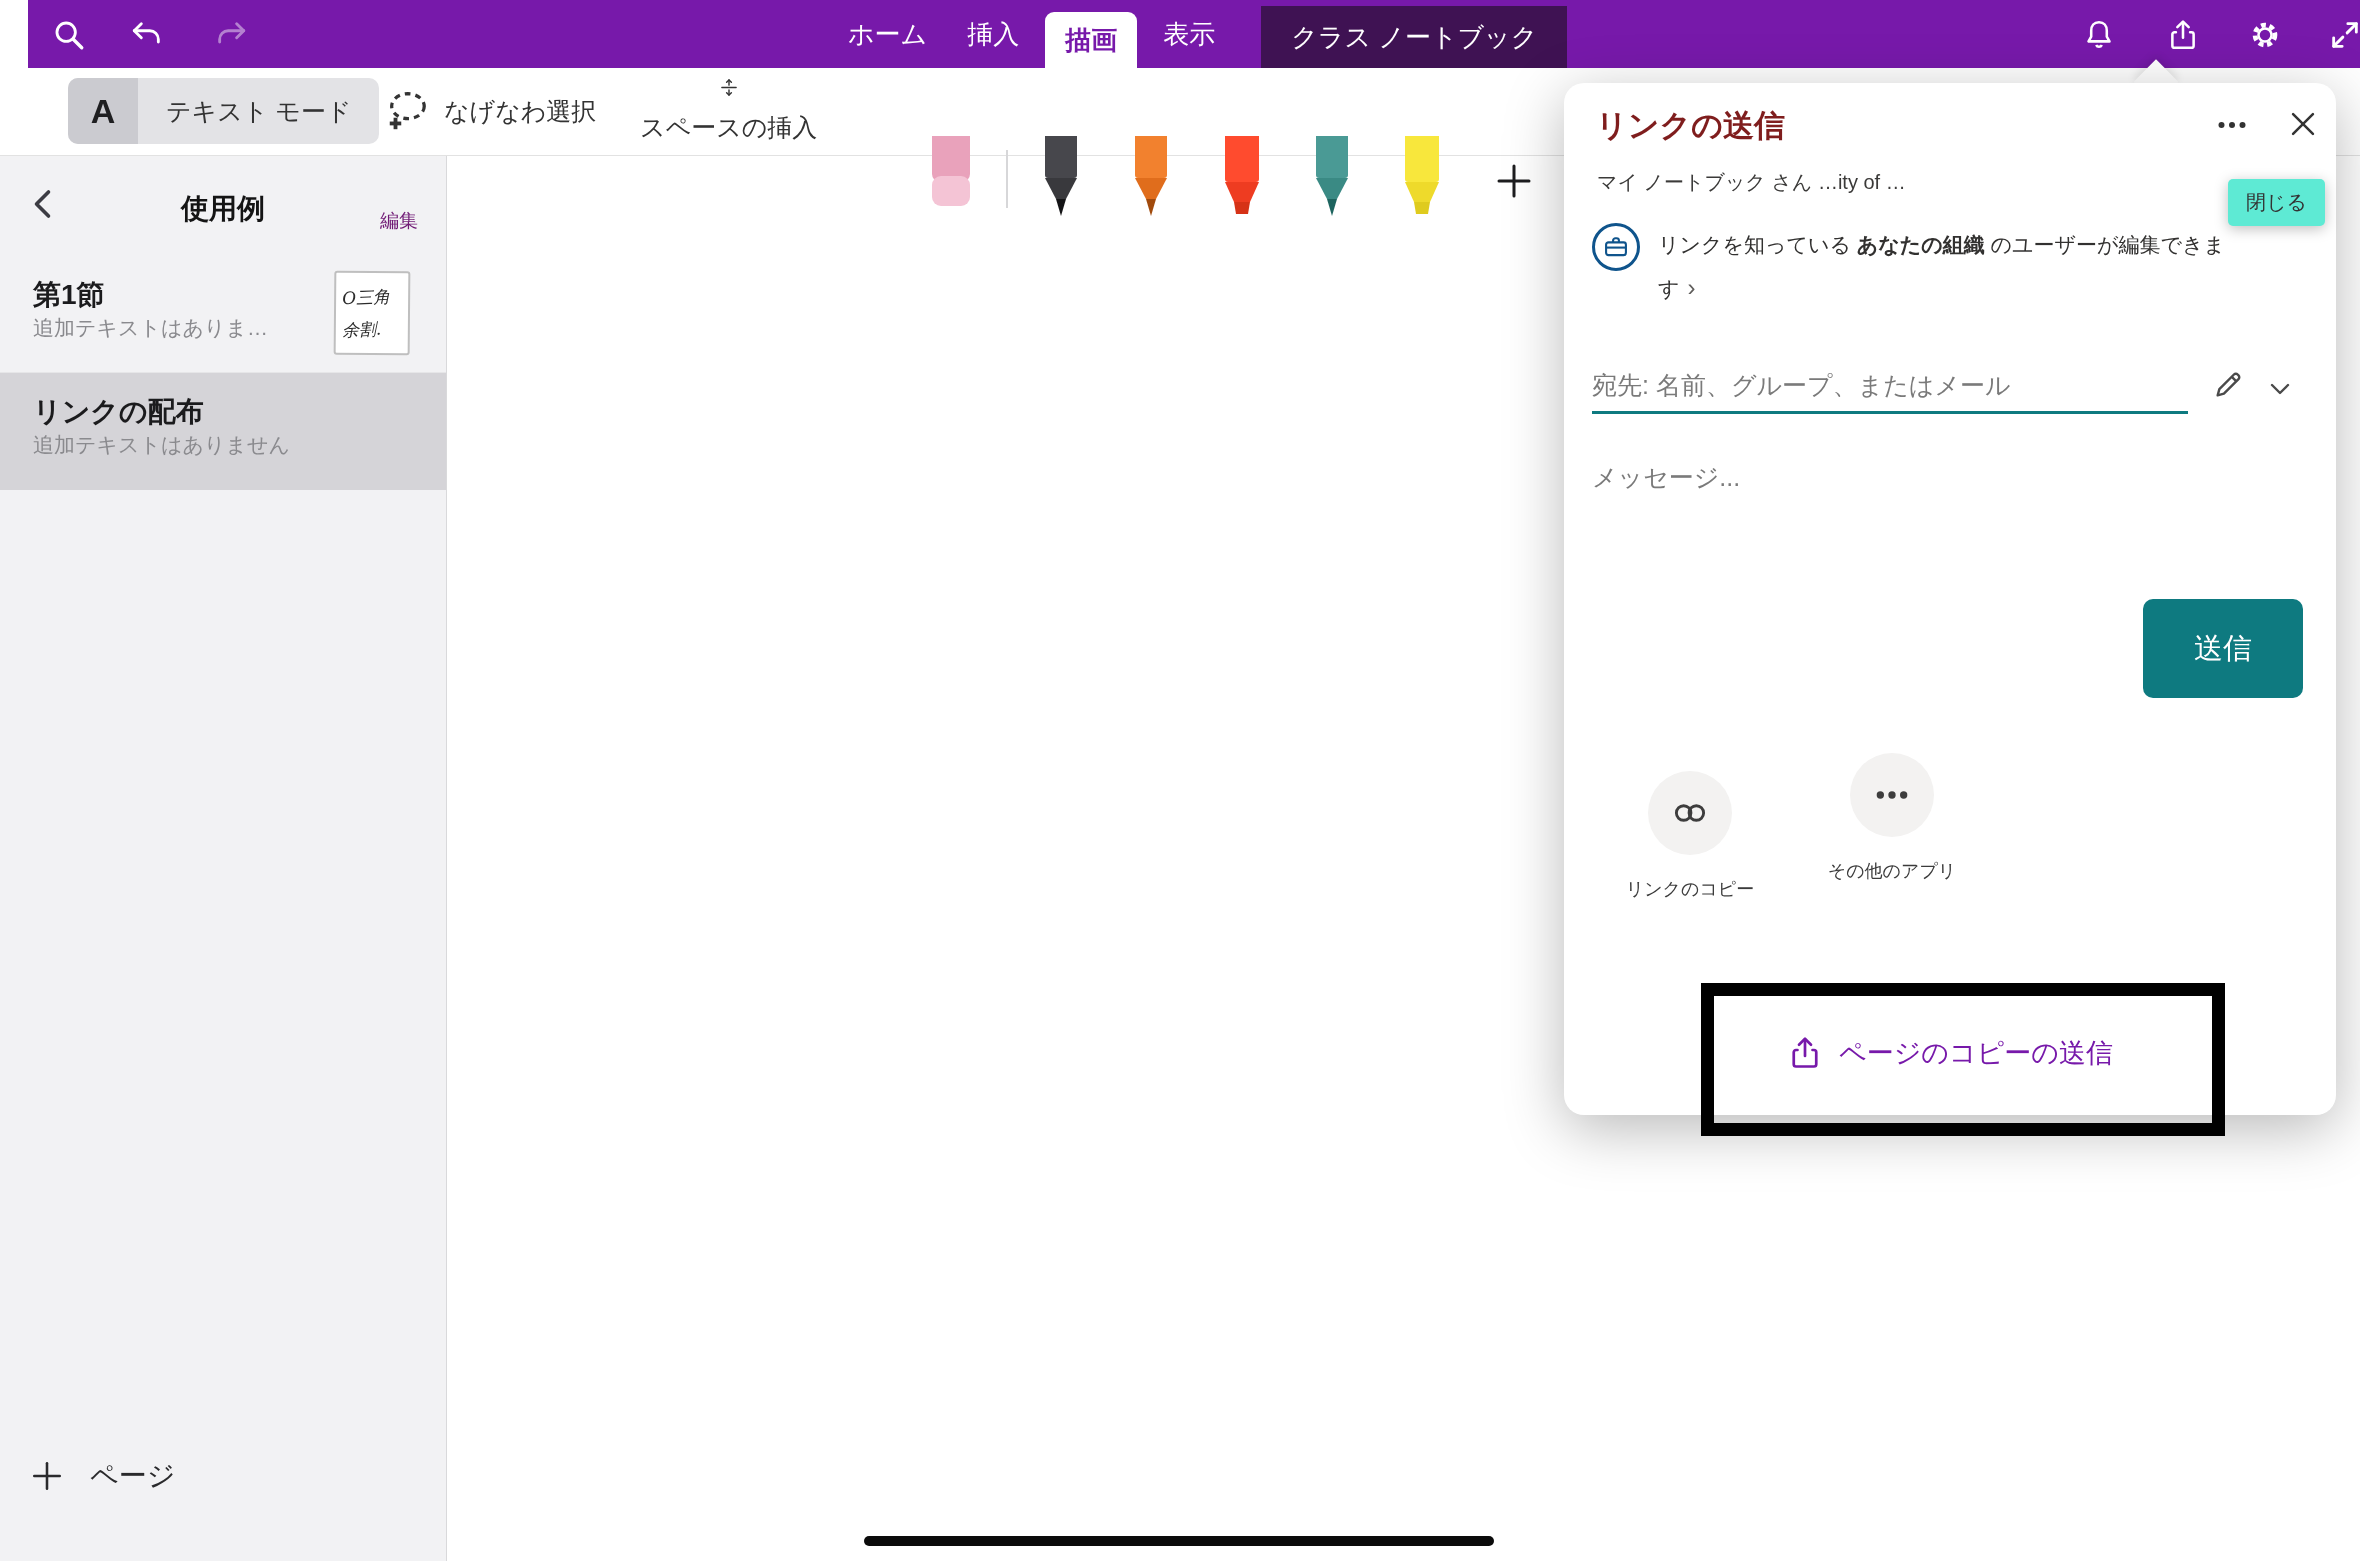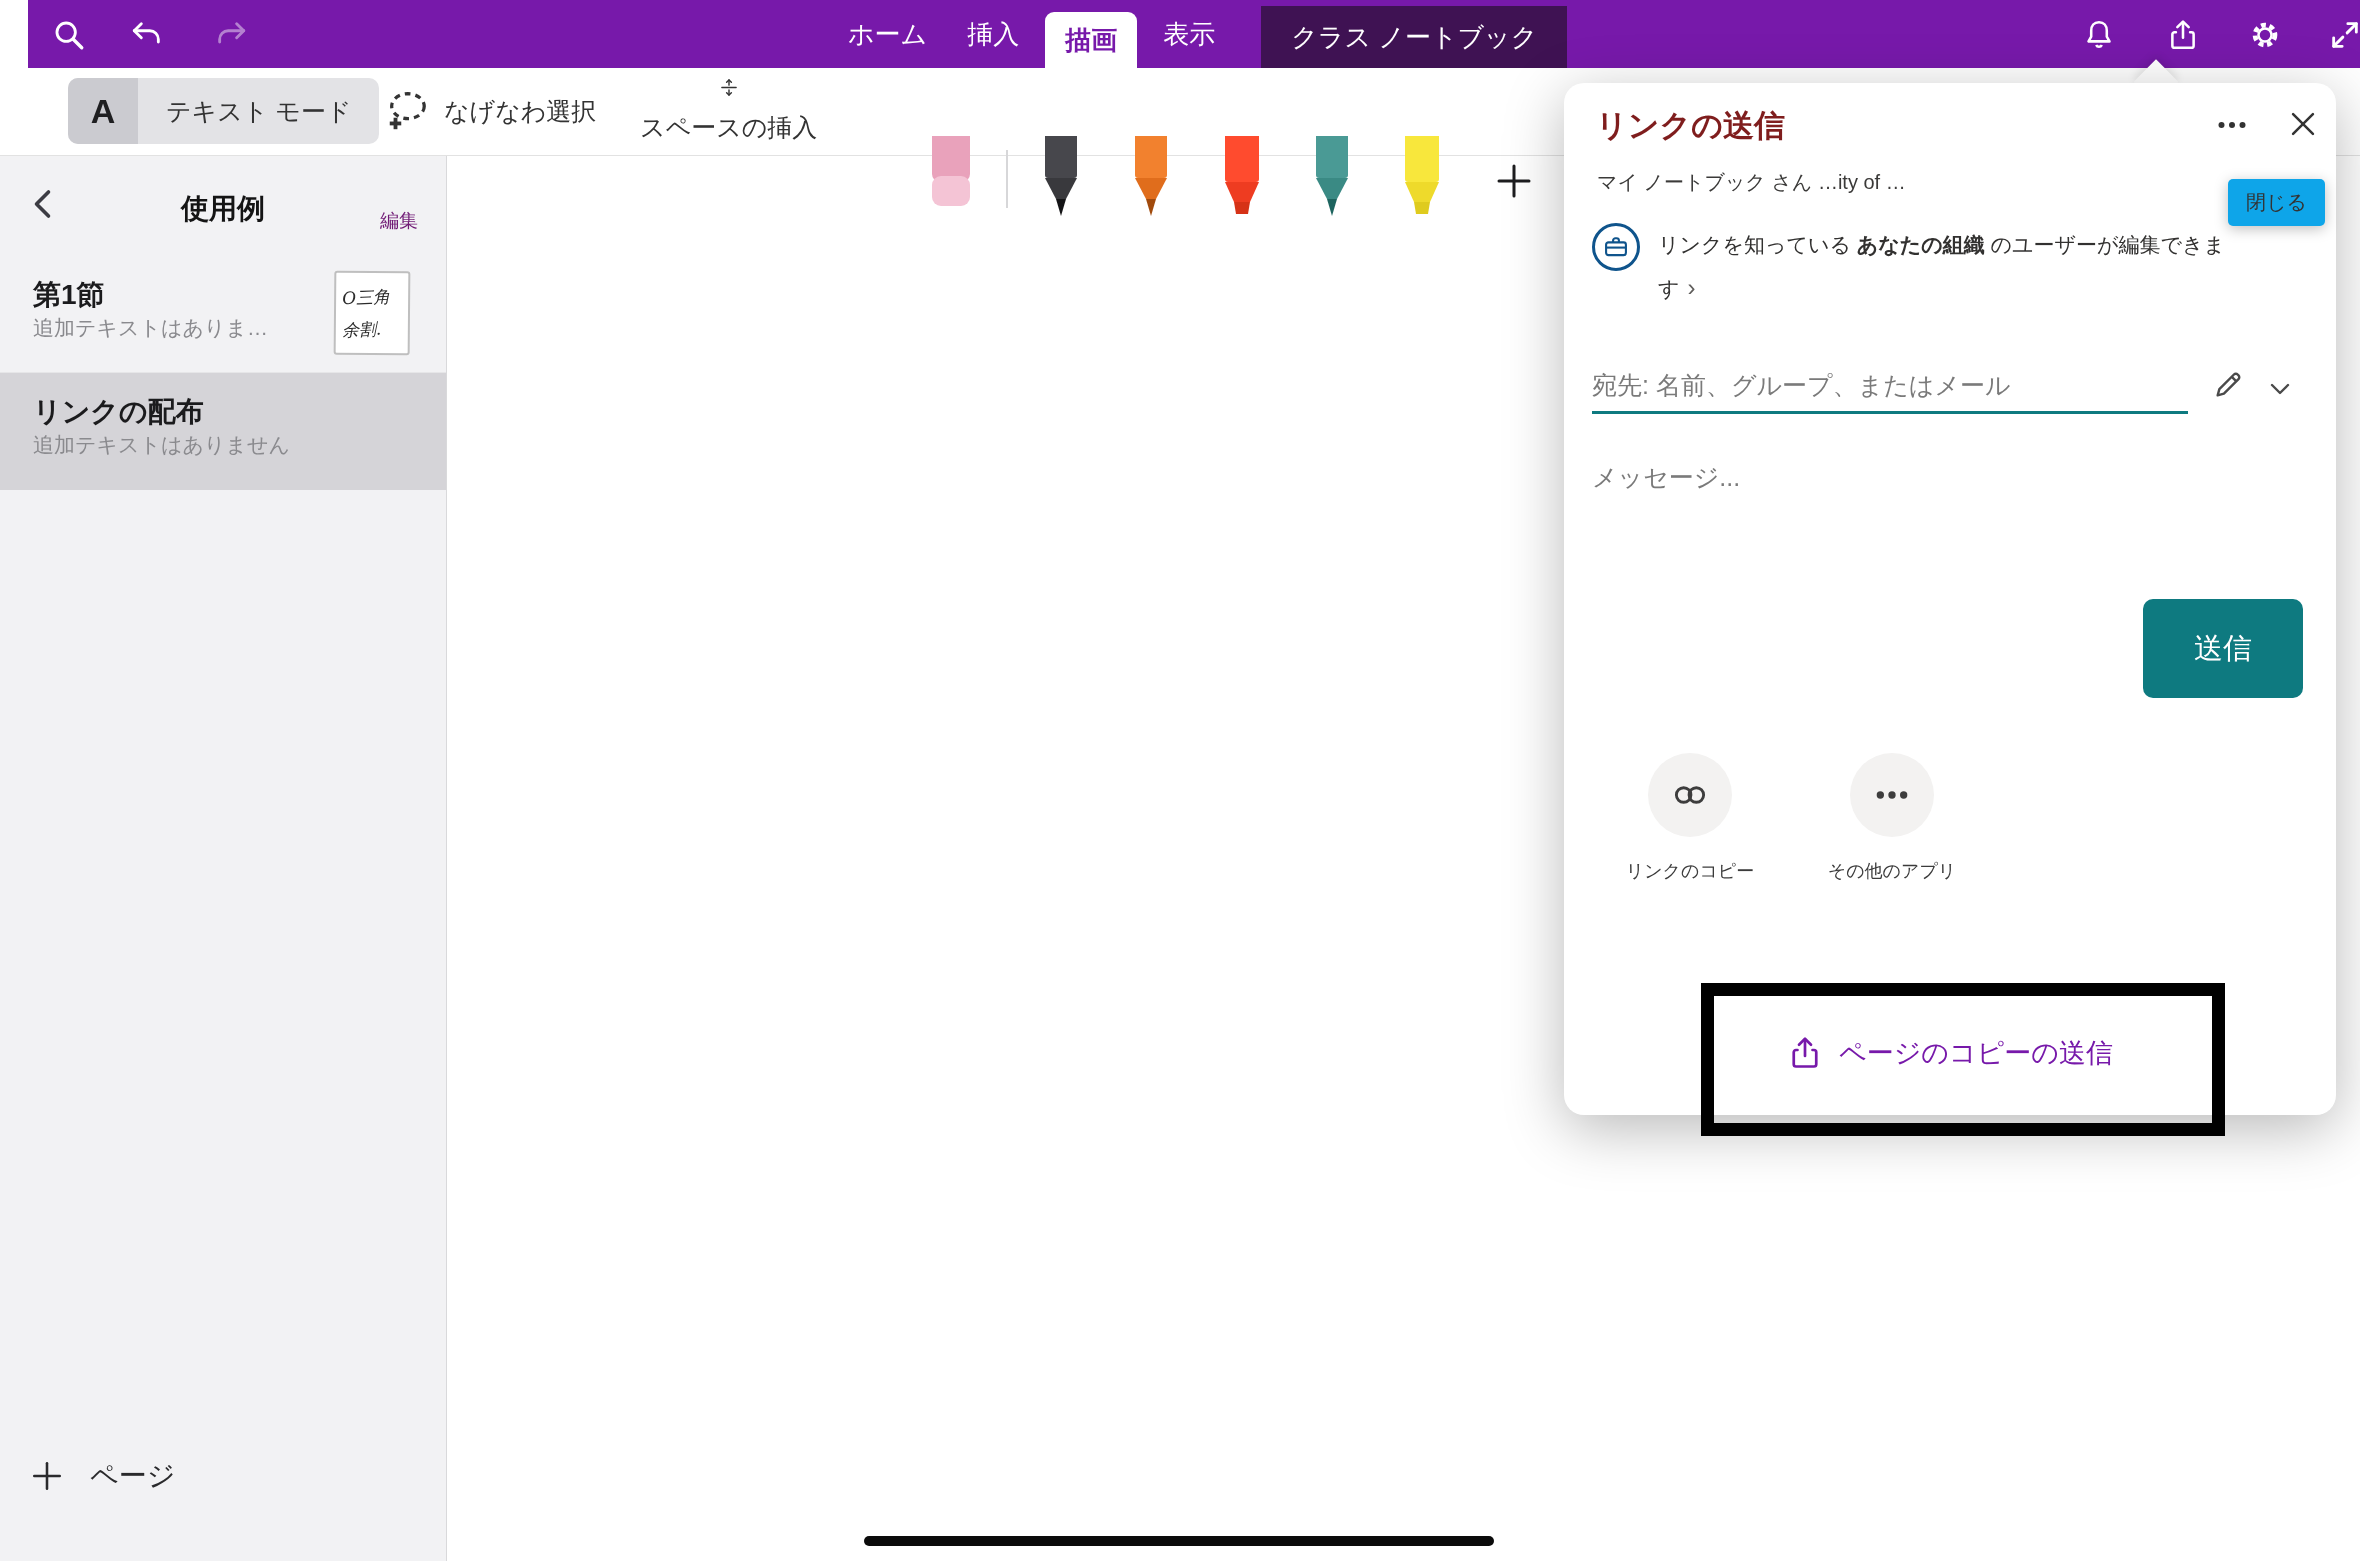--- a/index.html
+++ b/index.html
@@ -59,26 +59,26 @@
   #to-field input { width:100%; height:52px; border:none; outline:none; background:transparent; font-size:25px; color:#201f1e; font-family:inherit; }
   #to-field input::placeholder, #msg-field input::placeholder { color:#7a7a7a; opacity:1; }
   #field-pencil { position:absolute; left:648px; top:284px; width:40px; height:40px; cursor:pointer; }
   #field-chev { position:absolute; left:700px; top:290px; width:36px; height:36px; cursor:pointer; }
   #msg-field { position:absolute; left:28px; top:368px; width:680px; }
   #msg-field input { width:100%; height:52px; border:none; outline:none; background:transparent; font-size:25px; color:#201f1e; font-family:inherit; }
   #send-btn { position:absolute; left:579px; top:516px; width:160px; height:99px; background:#0e7a80; border:none; border-radius:10px; color:#ffffff; font-size:29px; font-family:inherit; cursor:pointer; }
   .opt { position:absolute; width:170px; text-align:center; cursor:pointer; }
   .opt .circ { width:84px; height:84px; border-radius:50%; background:#f3f2f1; margin:0 auto; display:flex; align-items:center; justify-content:center; }
   .opt .olabel { margin-top:22px; font-size:18px; color:#3b3b3b; white-space:nowrap; }
-  #opt-copy { left:41px; top:670px; }
+  #opt-copy { left:41px; top:688px; }
   #opt-other { left:243px; top:670px; }
   #send-copy-row { position:absolute; left:0; top:952px; width:100%; display:flex; align-items:center; justify-content:center; gap:16px; cursor:pointer; }
   #send-copy-row .sclabel { font-size:27px; color:#7719aa; }
 
-  #tooltip-close { position:absolute; left:664px; top:96px; background:#0ea5e9; border-radius:5px; box-shadow:0 3px 14px rgba(0,0,0,0.25); padding:10px 18px; font-size:20px; color:#333; white-space:nowrap; }
+  #tooltip-close { position:absolute; left:664px; top:96px; background:#5eead4; border-radius:5px; box-shadow:0 3px 14px rgba(0,0,0,0.25); padding:10px 18px; font-size:20px; color:#333; white-space:nowrap; }
 
   #annotation-box { position:absolute; left:1701px; top:983px; width:524px; height:153px; border:13px solid #000000; z-index:20; background:transparent; }
   #home-indicator { position:absolute; left:864px; top:1536px; width:630px; height:10px; background:#0b0b0b; border-radius:6px; z-index:30; }
 </style>
 </head>
 <body>
 
 <div id="topbar">
   <div class="tb-icon" style="left:20px;">
     <svg viewBox="0 0 24 24">

